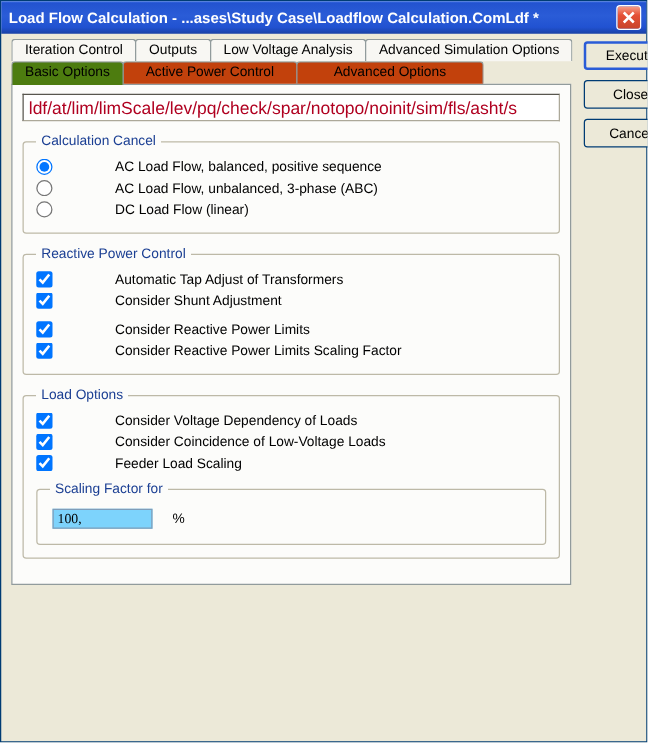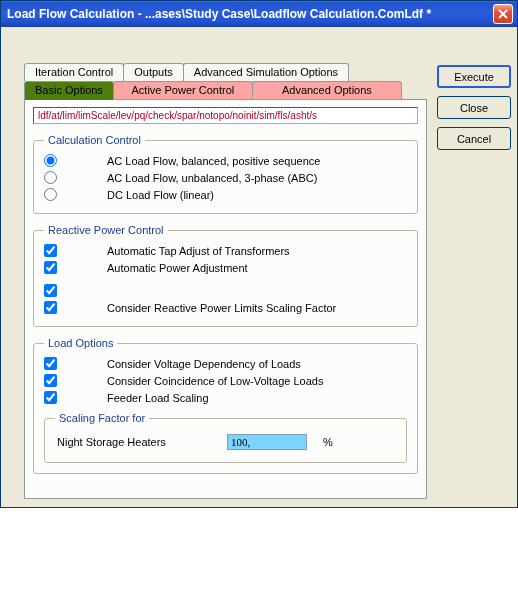--- a/index.html
+++ b/index.html
@@ -7,21 +7,21 @@
     margin: 0;
     font-family: Tahoma, Arial, sans-serif;
     font-size: 11px;
     background: #fff;
     width: 518px;
     height: 594px;
     overflow: hidden;
   }
   .window {
     width: 518px;
-    height: 508px;
+    height: 594px;
     border: 1px solid #003c74;
     background: #ece9d8;
     display: flex;
     flex-direction: column;
   }
   .titlebar {
     height: 26px;
     background: linear-gradient(to bottom, #3a6ee7 0%, #2353d0 6%, #2a5cd7 45%, #2152d1 80%, #1941a5 100%);
     display: flex;
     align-items: center;
@@ -35,23 +35,22 @@
     width: 20px; height: 20px;
     background: linear-gradient(to bottom, #f6a08a 0%, #e55036 40%, #c8432a 100%);
     border: 1px solid #fff;
     border-radius: 3px;
     display:flex;align-items:center;justify-content:center;
     cursor:pointer;
   }
   .closebtn svg { width:10px;height:10px; }
   .client {
     flex:1;
-    padding: 4px 6px 6px 23px;
+    padding: 4px 6px 6px 8px;
     position: relative;
-    margin-top: 32px;
   }
   .columns { display:flex; }
   .leftcol { flex:1; }
   .rightcol { width:84px; padding-left:10px; padding-top:2px;}
   .btn {
     display:block;
     width:74px;
     height:23px;
     margin-bottom:8px;
     background: #ece9d8;
@@ -72,41 +71,41 @@
     background:#f8f7f3;
     padding:2px 10px 3px 10px;
     font-size:11px;
     border-top-left-radius:3px;
     border-top-right-radius:3px;
     margin-right:-1px;
     cursor:pointer;
     position:relative;
     white-space:nowrap;
   }
-  .tabs .row2 .tab { z-index:2; background:#fca5a5; }
+  .tabs .row2 .tab { z-index:2; background:#c2410c; }
   .tabs .tab.active {
     background:#4d7c0f;
     padding-bottom:4px;
     margin-bottom:-1px;
     z-index:3;
     font-weight:normal;
   }
   .tabpage {
     border:1px solid #919b9c;
     background:#fcfcfa;
     padding:7px 8px 10px 8px;
     position:relative;
     z-index:1;
     min-height:400px;
   }
   .pathbox {
     border:1px inset #aca899;
     background:#fff;
     color:#b00020;
-    font-size:10px;
+    font-size:14px;
     padding:2px 4px;
     margin-bottom:10px;
     white-space:nowrap;
     overflow:hidden;
   }
   fieldset {
     border:1px solid #bdb9a7;
     margin:0 0 10px 0;
     padding:6px 10px 10px 10px;
     border-radius:3px;
@@ -145,34 +144,35 @@
   </div>
 
   <div class="client">
     <div class="columns">
       <div class="leftcol">
 
         <div class="tabs">
           <div class="tabrow row1">
             <div class="tab">Iteration Control</div>
             <div class="tab">Outputs</div>
+            <div class="tab">Low Voltage Analysis</div>
             <div class="tab">Advanced Simulation Options</div>
           </div>
           <div class="tabrow row2">
             <div class="tab active">Basic Options</div>
             <div class="tab" style="flex:0 0 140px;text-align:center">Active Power Control</div>
             <div class="tab" style="flex:0 0 150px;text-align:center">Advanced Options</div>
           </div>
 
           <div class="tabpage">
 
             <div class="pathbox">ldf/at/lim/limScale/lev/pq/check/spar/notopo/noinit/sim/fls/asht/s</div>
 
             <fieldset>
-              <legend>Calculation Control</legend>
+              <legend>Calculation Cancel</legend>
               <label class="opt">
                 <input type="radio" name="cm" checked="" style="">
                 <span>AC Load Flow, balanced, positive sequence</span>
               </label>
               <label class="opt">
                 <input type="radio" name="cm" style="">
                 <span>AC Load Flow, unbalanced, 3-phase (ABC)</span>
               </label>
               <label class="opt">
                 <input type="radio" name="cm" style="">
@@ -181,25 +181,26 @@
             </fieldset>
 
             <fieldset>
               <legend>Reactive Power Control</legend>
               <label class="opt">
                 <input type="checkbox" checked="" style="">
                 <span>Automatic Tap Adjust of Transformers</span>
               </label>
               <label class="opt">
                 <input type="checkbox" checked="" style="">
-                <span>Automatic Power Adjustment</span>
+                <span>Consider Shunt Adjustment</span>
               </label>
               <div class="gap"></div>
               <label class="opt">
                 <input type="checkbox" checked="" style="">
+                <span>Consider Reactive Power Limits</span>
               </label>
               <label class="opt">
                 <input type="checkbox" checked="" style="">
                 <span>Consider Reactive Power Limits Scaling Factor</span>
               </label>
             </fieldset>
 
             <fieldset>
               <legend>Load Options</legend>
               <label class="opt">
@@ -211,21 +212,20 @@
                 <span>Consider Coincidence of Low-Voltage Loads</span>
               </label>
               <label class="opt">
                 <input type="checkbox" checked="" style="">
                 <span>Feeder Load Scaling</span>
               </label>
 
               <fieldset style="margin:6px 0 0 0;">
                 <legend>Scaling Factor for</legend>
                 <div class="sf-row">
-                  <span class="lbl">Night Storage Heaters</span>
                   <input type="text" value="100," style="">
                   <span class="unit">%</span>
                 </div>
               </fieldset>
             </fieldset>
 
           </div>
         </div>
       </div>
 

